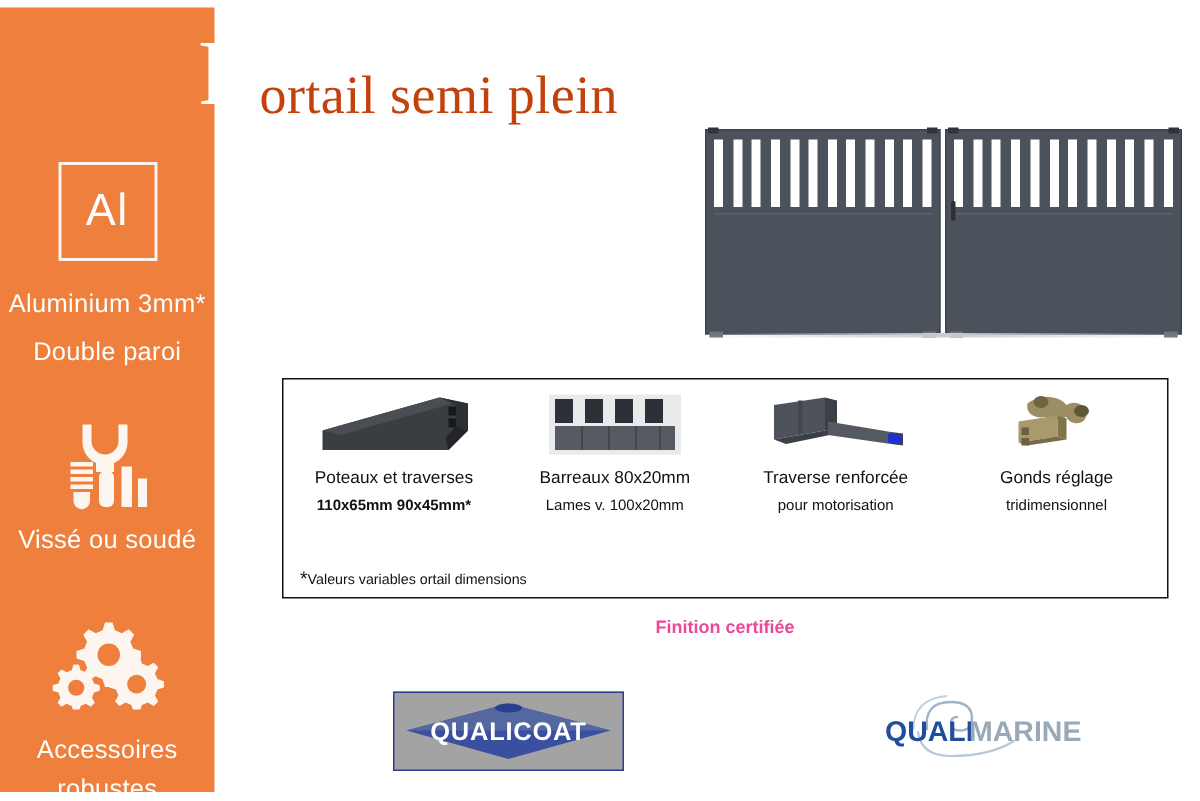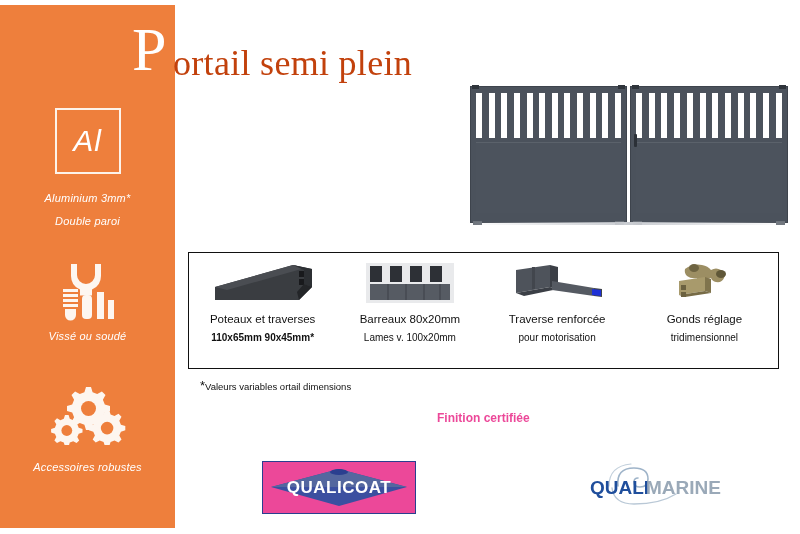--- a/index.html
+++ b/index.html
@@ -2,27 +2,27 @@
 <html><head>
 <meta charset="utf-8">
 <title>Portail semi plein</title>
 <style>
   html,body{margin:0;padding:0;background:#ffffff;}
   body{width:800px;height:534px;overflow:hidden;font-family:"Liberation Sans",sans-serif;}
   #page{position:relative;width:800px;height:534px;background:#ffffff;}
 
   
   #sidebar{
-    position:absolute;left:0;top:5px;width:175px;height:523px;
+    position:absolute;left:0;top:5px;width:143px;height:523px;
     background:#ee7f3c;
-    display:flex;flex-direction:column;align-items:center;font-style:italic;
+    display:flex;flex-direction:column;align-items:center;
   }
   .feat{width:100%;text-align:center;color:#ffffff;}
   .feat-label{
-    font-size:11px;color:#ffffff;letter-spacing:.2px;
+    font-size:17px;color:#ffffff;letter-spacing:.2px;
     line-height:1.55;font-family:"Liberation Sans",sans-serif;
   }
   
   #al-box{
     width:62px;height:62px;border:2px solid #fdf3ea;
     margin:0 auto;display:flex;align-items:center;justify-content:center;
   }
   #al-text{font-size:30px;color:#ffffff;font-family:"Liberation Sans",sans-serif;font-weight:300;letter-spacing:1px;}
 
   .icon-wrap{display:flex;align-items:center;justify-content:center;}
@@ -48,39 +48,39 @@
   .leaf-top{position:absolute;left:5px;right:5px;top:6px;height:45px;display:flex;justify-content:space-between;}
   .gap{background:#ffffff;width:6px;height:100%;}
   .leaf-solid{position:absolute;left:5px;right:5px;top:55px;bottom:9px;background:#4c535d;border-top:1px solid #5b626b;}
   .post{position:absolute;top:-2px;width:7px;height:4px;background:#2f343b;}
   .foot{position:absolute;bottom:-3px;width:9px;height:4px;background:#6d737b;}
   #handle{position:absolute;left:164px;top:48px;width:3px;height:13px;background:#2b3037;border-radius:1px;}
   #gate-shadow{position:absolute;left:468px;top:222px;width:322px;height:3px;background:linear-gradient(90deg,rgba(255,255,255,0),#c9ccd1,rgba(255,255,255,0));}
 
   
   #prodbox{
-    position:absolute;left:188px;top:252px;width:591px;height:117px;
+    position:absolute;left:188px;top:252px;width:591px;height:147px;
     border:1.6px solid #111111;background:#ffffff;box-sizing:border-box;
     display:flex;
   }
   .prod{flex:1;display:flex;flex-direction:column;align-items:center;padding-top:6px;}
   .prod-art{height:48px;display:flex;align-items:center;justify-content:center;}
   .prod-l1{font-size:11.5px;color:#111;margin-top:6px;white-space:nowrap;font-family:"Liberation Sans",sans-serif;}
   .prod-l2{font-size:10px;color:#111;margin-top:7px;white-space:nowrap;font-weight:bold;font-family:"Liberation Sans",sans-serif;}
   .prod-l2.thin{font-weight:normal;}
 
   
   #footnote{position:absolute;left:200px;top:381px;font-size:9.5px;color:#111;}
   #footnote .ast{font-size:13px;vertical-align:top;line-height:9px;}
   #finition{position:absolute;left:437px;top:411px;font-size:12px;font-weight:bold;color:#ec4899;}
 
   
   #qualicoat{
     position:absolute;left:262px;top:461px;width:152px;height:51px;
-    border:1.6px solid #2a3f8f;background:#ec4899;
+    border:1.6px solid #2a3f8f;background:#a3a3a3;
     display:flex;align-items:center;justify-content:center;overflow:visible;
   }
   #qualimarine{position:absolute;left:562px;top:462px;width:148px;height:48px;margin-left:20px;}
 
   .nosel{user-select:none;}
 </style>
 </head>
 <body>
 
 <div id="page">

